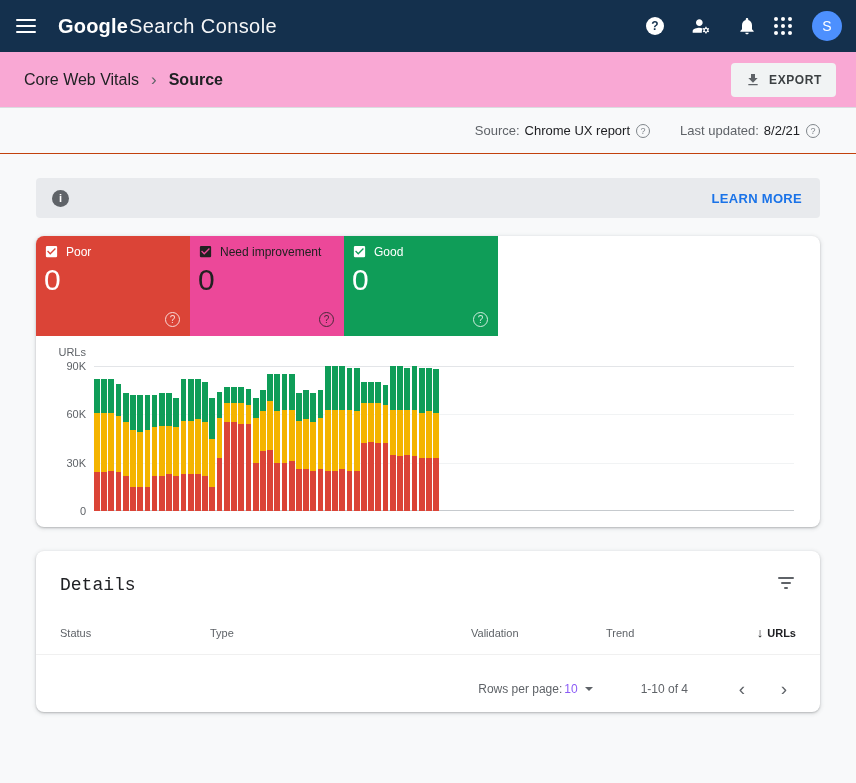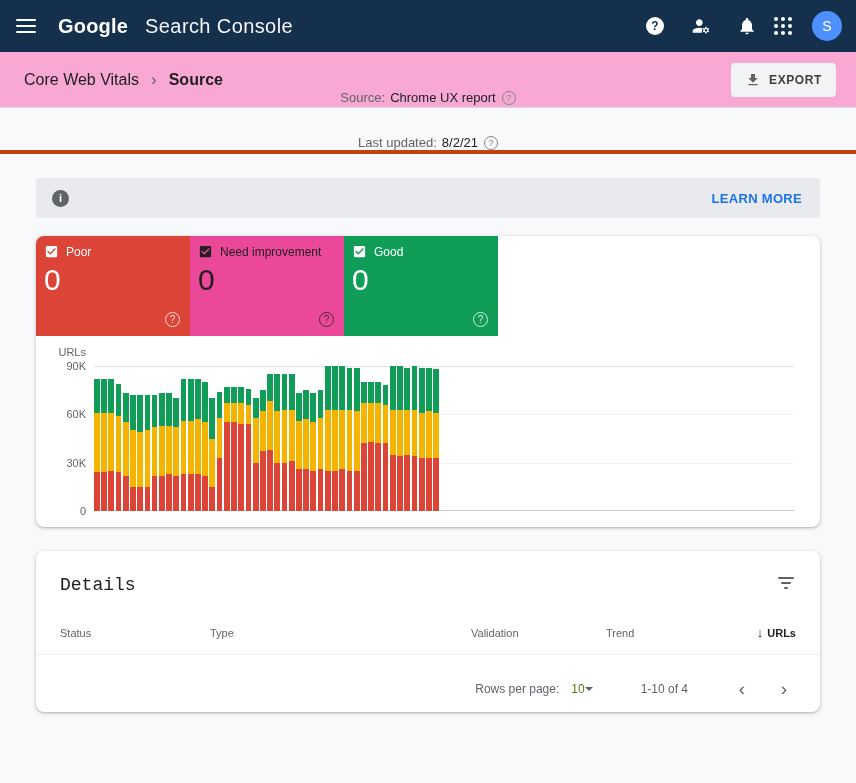--- a/index.html
+++ b/index.html
@@ -3,42 +3,42 @@
 <meta charset="utf-8">
 <style>
   * { margin:0; padding:0; box-sizing:border-box; }
   body { font-family:"Liberation Sans", sans-serif; background:#f8f9fa; }
   .page { width:856px; height:783px; position:relative; background:#f8f9fa; overflow:hidden; }
 
   
   .topbar { height:52px; background:#14304d; display:flex; align-items:center; padding:0 14px 0 16px; }
   .hamburger { width:20px; display:flex; flex-direction:column; gap:4px; margin-right:22px; cursor:pointer; }
   .hamburger span { height:2px; background:#fff; border-radius:1px; }
-  .brand { color:#fff; font-size:20px; display:flex; align-items:baseline; gap:17px; }
+  .brand { color:#fff; font-size:20px; display:flex; align-items:baseline; gap:1px; }
   .brand-bold { font-weight:700; letter-spacing:.2px; }
   .brand-rest { font-weight:400; letter-spacing:.4px; opacity:.96; }
   .topbar-spacer { flex:1; }
   .topbar-icons { display:flex; align-items:center; gap:24px; }
   .icon-btn { width:22px; height:22px; display:flex; align-items:center; justify-content:center; cursor:pointer; }
   .icon-btn svg { width:20px; height:20px; fill:#fff; }
   .help-circle { width:18px; height:18px; border-radius:50%; background:#fff; color:#14304d; font-size:12px; font-weight:700; display:flex; align-items:center; justify-content:center; }
   .apps-grid { display:grid; grid-template-columns:repeat(3,4px); grid-gap:3px; margin-left:16px; cursor:pointer; }
   .apps-grid i { width:4px; height:4px; background:#fff; border-radius:50%; }
   .avatar { width:30px; height:30px; border-radius:50%; background:#4d90fe; color:#fff; display:flex; align-items:center; justify-content:center; font-size:14px; margin-left:20px; cursor:pointer; }
 
   
   .crumb-bar { height:56px; background:#f9a8d4; border-bottom:1px solid #dadce0; display:flex; align-items:center; padding:0 20px 0 24px; }
   .crumb-section { font-size:16px; color:#202124; cursor:pointer; }
   .crumb-sep { color:#5f6368; font-size:17px; margin:0 12px; }
   .crumb-page { font-size:16px; font-weight:700; color:#202124; }
   .export-btn { margin-left:auto; height:34px; background:#f1f3f4; border:none; border-radius:4px; display:flex; align-items:center; gap:8px; padding:0 14px; font-size:12px; font-weight:700; color:#3c4043; letter-spacing:.6px; cursor:pointer; font-family:inherit; }
   .export-btn svg { width:16px; height:16px; fill:#5f6368; }
 
   
-  .meta-bar { height:46px; border-bottom:4px solid #c2410c; display:flex; align-items:center; justify-content:flex-end; padding:0 36px; gap:30px; font-size:13px; color:#5f6368;flex-direction:column; }
+  .meta-bar { height:46px; border-bottom:1px solid #c2410c; display:flex; align-items:center; justify-content:flex-end; padding:0 36px; gap:30px; font-size:13px; color:#5f6368; }
   .meta-item { display:flex; align-items:center; }
   .meta-label { margin-right:5px; }
   .meta-value { color:#202124; }
   .q-circle { width:14px; height:14px; border-radius:50%; border:1px solid #80868b; color:#80868b; font-size:9px; display:flex; align-items:center; justify-content:center; margin-left:6px; cursor:pointer; }
 
   
   .banner { margin:24px 36px 0; background:#e8eaed; border-radius:4px; height:40px; display:flex; align-items:center; padding:0 18px 0 16px; }
   .info-circle { width:17px; height:17px; border-radius:50%; background:#5f6368; color:#fff; font-size:11px; font-weight:700; display:flex; align-items:center; justify-content:center; flex:none; }
   .banner-msg { margin-left:15px; font-size:13px; color:#3c4043; }
   .banner-action { margin-left:auto; font-size:13px; font-weight:700; color:#1a73e8; letter-spacing:.3px; cursor:pointer; }
@@ -76,22 +76,22 @@
   .details-card { margin:24px 36px 48px; padding:24px 0 8px; position:relative; }
   .details-title { font-size:18px; color:#202124; padding:0 24px;font-family:Liberation Mono, monospace; }
   .filter-btn { position:absolute; top:24px; right:24px; width:20px; height:16px; display:flex; flex-direction:column; justify-content:center; align-items:center; gap:3px; cursor:pointer; }
   .filter-btn i { display:block; height:2px; background:#5f6368; border-radius:1px; }
   .filter-btn i:nth-child(1){ width:16px; } .filter-btn i:nth-child(2){ width:10px; } .filter-btn i:nth-child(3){ width:4px; }
   .details-headers { display:flex; align-items:center; margin-top:30px; padding:0 24px 14px; border-bottom:1px solid #f0f0f0; font-size:11px; color:#5f6368; font-weight:500; }
   .col-status { width:150px; } .col-type { flex:1; } .col-validation { width:135px; } .col-trend { width:110px; }
   .col-urls { width:80px; display:flex; align-items:center; justify-content:flex-end; gap:4px; color:#202124; font-weight:700; }
   .sort-arrow { font-size:13px; font-weight:400; color:#202124; }
   .details-footer { display:flex; align-items:center; justify-content:flex-end; padding:24px 24px 6px; font-size:12px; color:#5f6368; }
-  .rpp-label { margin-right:12px; }
-  .rpp-select { color:#4d7c0f; display:flex; align-items:center; margin-right:48px; cursor:pointer; }
+  .rpp-label { margin-right:2px; }
+  .rpp-select { color:#8b5cf6; display:flex; align-items:center; gap:7px; margin-right:48px; cursor:pointer; }
   .caret { width:0; height:0; border-left:4px solid transparent; border-right:4px solid transparent; border-top:4px solid #5f6368; }
   .range { margin-right:42px; color:#5f6368; }
   .pg-btn { font-size:19px; line-height:1; color:#5f6368; width:24px; text-align:center; cursor:pointer; }
   .pg-btn + .pg-btn { margin-left:18px; }
 </style>
 </head>
 <body>
 
 <div class="page">
 

